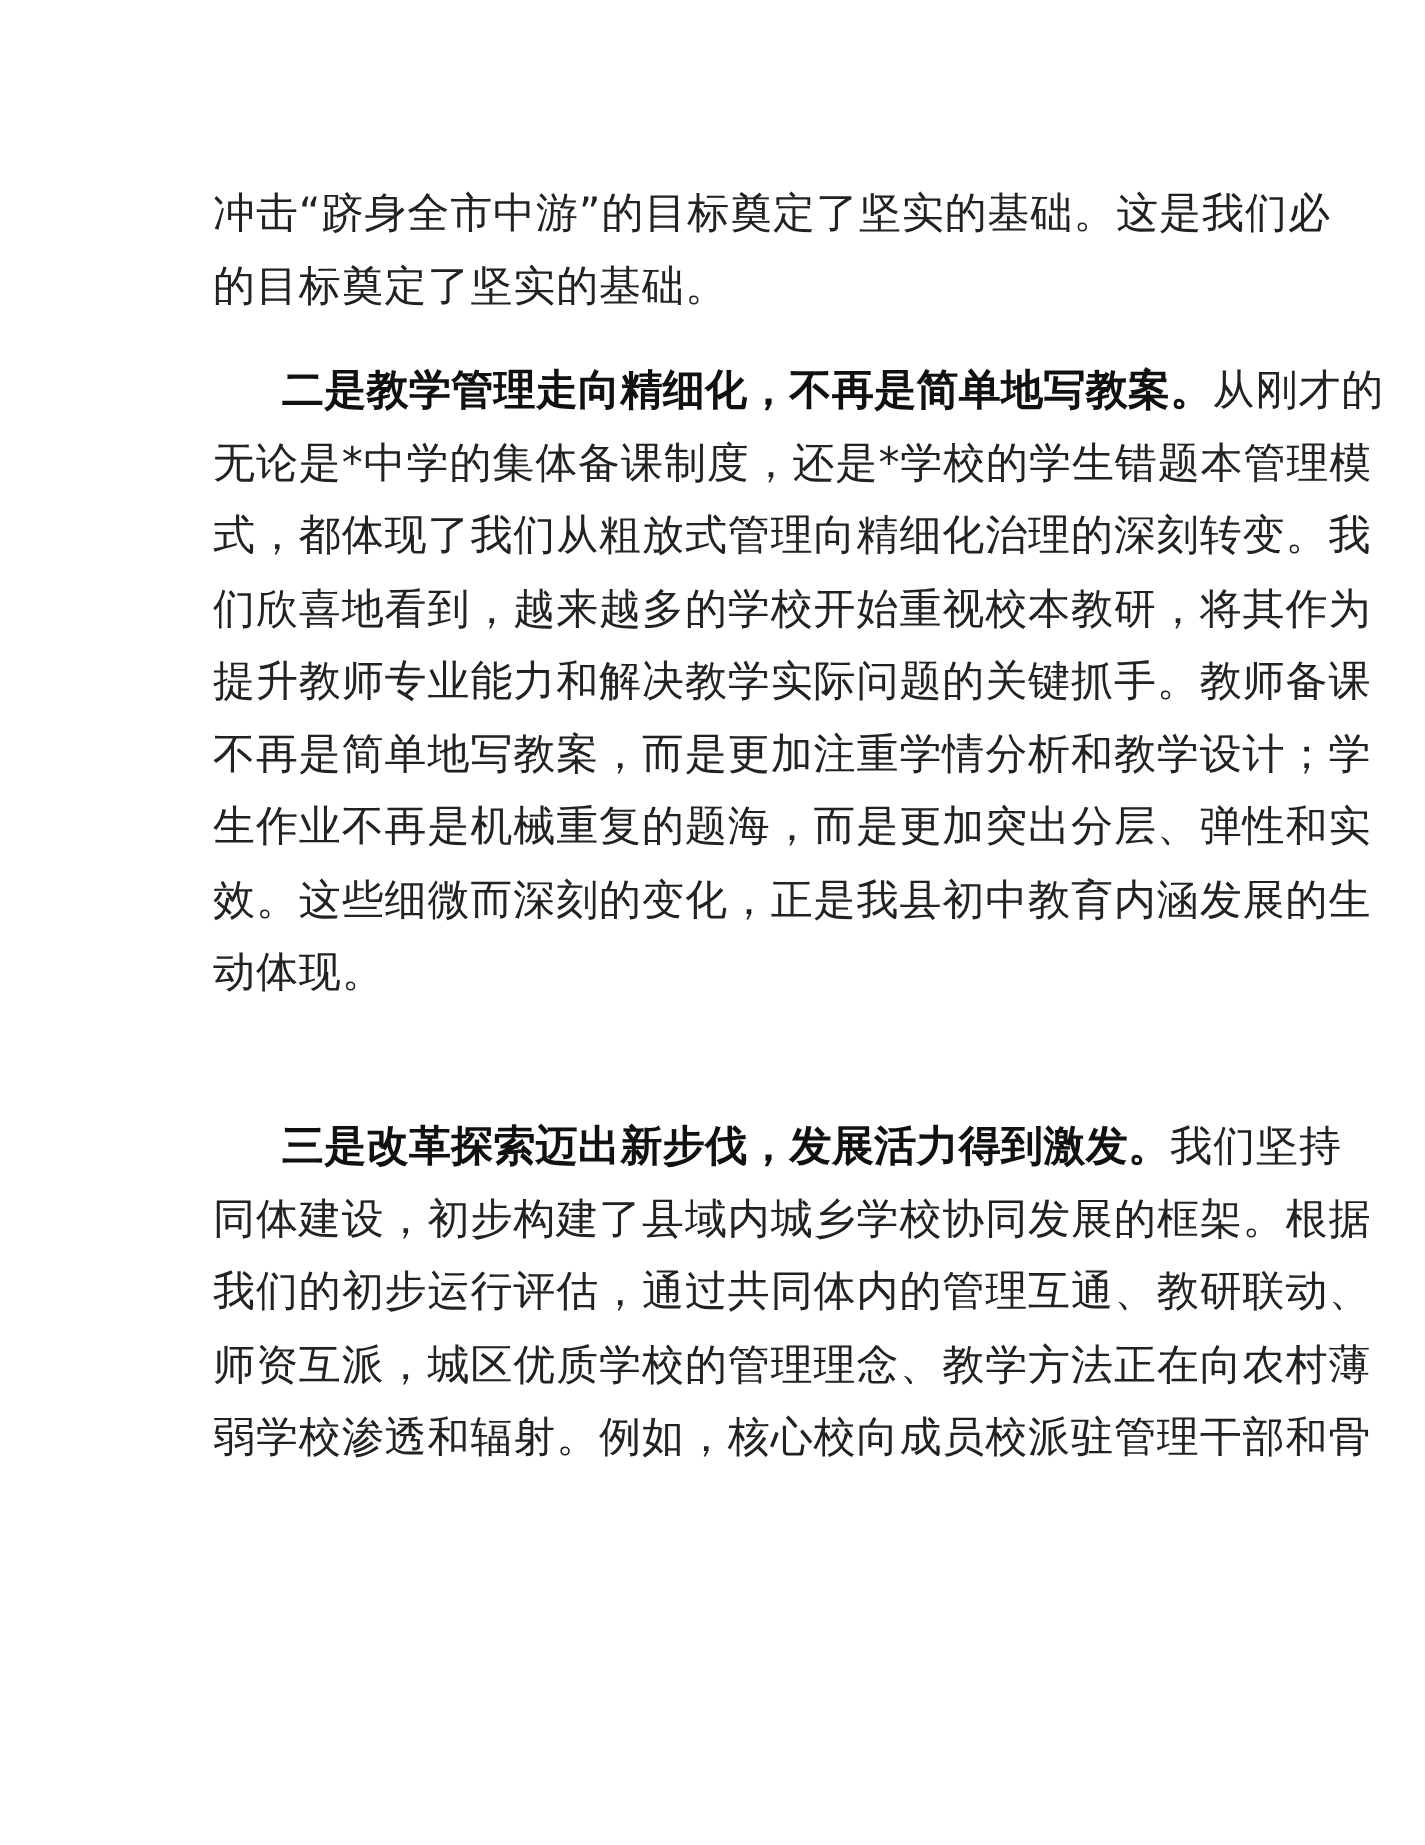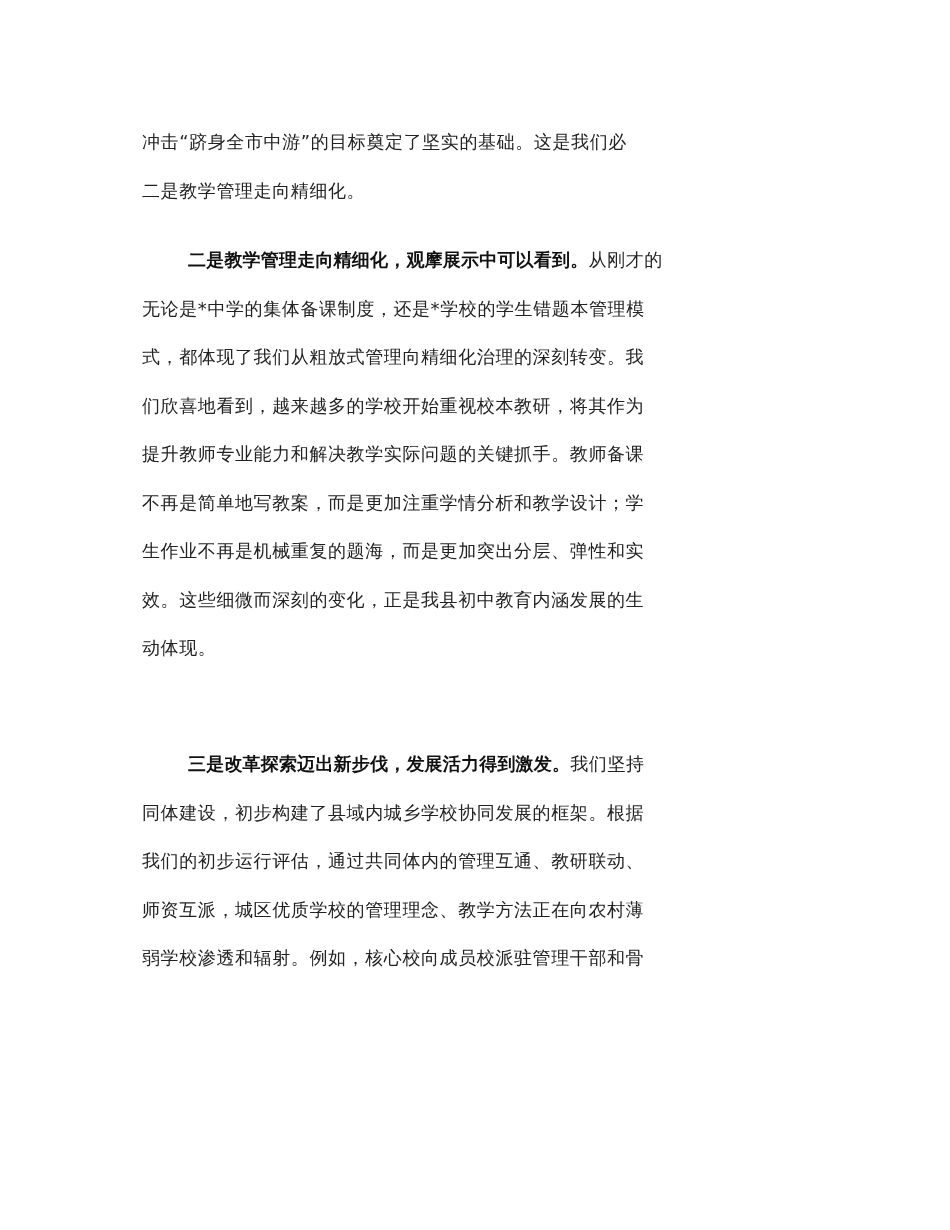--- a/index.html
+++ b/index.html
@@ -6,40 +6,40 @@
   body { width: 950px; height: 1230px; position: relative; overflow: hidden; }
   .page {
     position: absolute; left: 0; top: 0; width: 950px; height: 1230px;
     background: #ffffff;
     font-family: "DejaVu Serif", "Liberation Serif", serif;
     color: #1a1a1a;
   }
   .para { position: absolute; left: 142px; width: 690px; }
   .line {
     height: 48.5px; line-height: 48.5px;
-    font-size: 18px; white-space: nowrap;
+    font-size: 28px; white-space: nowrap;
     letter-spacing: 0.6px;
     font-family: "DejaVu Sans", "Liberation Sans", sans-serif;
     font-weight: 400; color: #222;
   }
   .indent { padding-left: 46px; }
   .lead { font-weight: 700; color: #111; letter-spacing: 0.2px; }
 </style>
 </head>
 <body>
 
 <div class="page">
 
   <div class="para" style="top:118px;">
     <div class="line">冲击“跻身全市中游”的目标奠定了坚实的基础。这是我们必</div>
-    <div class="line">二是教学管理走向精细化。</div>
+    <div class="line">的目标奠定了坚实的基础。</div>
   </div>
 
   <div class="para" style="top:236px;">
-    <div class="line indent"><span class="lead">二是教学管理走向精细化，观摩展示中可以看到。</span><span>从刚才的</span></div>
+    <div class="line indent"><span class="lead">二是教学管理走向精细化，不再是简单地写教案。</span><span>从刚才的</span></div>
     <div class="line">无论是*中学的集体备课制度，还是*学校的学生错题本管理模</div>
     <div class="line">式，都体现了我们从粗放式管理向精细化治理的深刻转变。我</div>
     <div class="line">们欣喜地看到，越来越多的学校开始重视校本教研，将其作为</div>
     <div class="line">提升教师专业能力和解决教学实际问题的关键抓手。教师备课</div>
     <div class="line">不再是简单地写教案，而是更加注重学情分析和教学设计；学</div>
     <div class="line">生作业不再是机械重复的题海，而是更加突出分层、弹性和实</div>
     <div class="line">效。这些细微而深刻的变化，正是我县初中教育内涵发展的生</div>
     <div class="line">动体现。</div>
   </div>
 

